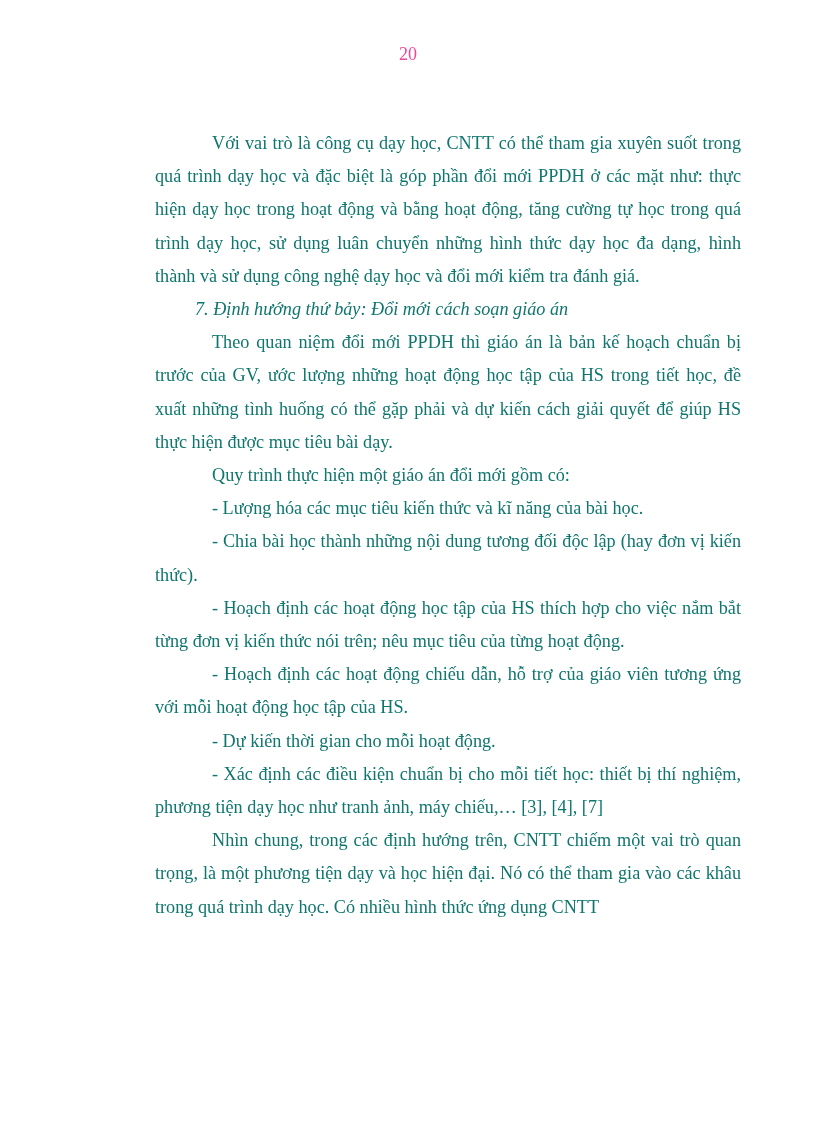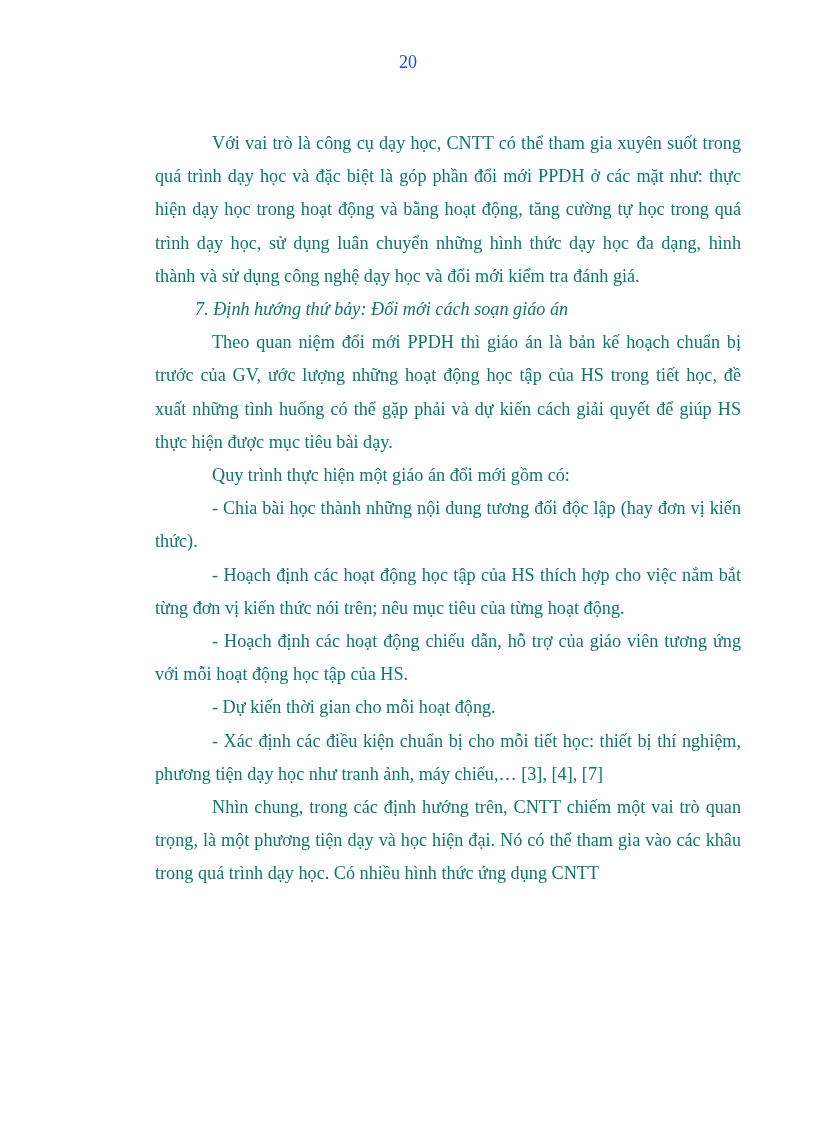--- a/index.html
+++ b/index.html
@@ -1,38 +1,39 @@
 <!DOCTYPE html>
 <html><head>
 <meta charset="utf-8">
 <style>
   html, body { margin: 0; padding: 0; background: #ffffff; }
   body { width: 816px; height: 1123px; position: relative; overflow: hidden; }
   .page-number {
-    position: absolute; top: 52px; left: 0; width: 816px; text-align: center;
-    font-family: "Liberation Serif", serif; font-size: 18px; color: #1d4ed8;
+    position: absolute; top: 44px; left: 0; width: 816px; text-align: center;
+    font-family: "Liberation Serif", serif; font-size: 18px; color: #ec4899;
   }
   .content {
     position: absolute; top: 127px; left: 155px; width: 586px;
     font-family: "Liberation Serif", serif; font-size: 18.2px; color: #0f766e;
     line-height: 33.2px;
   }
   .para { margin: 0; text-align: justify; text-indent: 57px; }
   .heading { margin: 0; text-indent: 40px; font-style: italic; font-family: Liberation Serif, serif; }
   .list-item { margin: 0; text-align: justify; text-indent: 57px; }
 </style>
 </head>
 <body>
 
 <div class="page-number">20</div>
 
 <div class="content">
   <p class="para">Với vai trò là công cụ dạy học, CNTT có thể tham gia xuyên suốt trong quá trình dạy học và đặc biệt là góp phần đổi mới PPDH ở các mặt như: thực hiện dạy học trong hoạt động và bằng hoạt động, tăng cường tự học trong quá trình dạy học, sử dụng luân chuyển những hình thức dạy học đa dạng, hình thành và sử dụng công nghệ dạy học và đổi mới kiểm tra đánh giá.</p>
   <p class="heading">7. Định hướng thứ bảy: Đổi mới cách soạn giáo án</p>
   <p class="para">Theo quan niệm đổi mới PPDH thì giáo án là bản kế hoạch chuẩn bị trước của GV, ước lượng những hoạt động học tập của HS trong tiết học, đề xuất những tình huống có thể gặp phải và dự kiến cách giải quyết để giúp HS thực hiện được mục tiêu bài dạy.</p>
   <p class="para">Quy trình thực hiện một giáo án đổi mới gồm có:</p>
+  <p class="list-item">- Lượng hóa các mục tiêu kiến thức và kĩ năng của bài học.</p>
   <p class="list-item">- Chia bài học thành những nội dung tương đối độc lập (hay đơn vị kiến thức).</p>
   <p class="list-item">- Hoạch định các hoạt động học tập của HS thích hợp cho việc nắm bắt từng đơn vị kiến thức nói trên; nêu mục tiêu của từng hoạt động.</p>
   <p class="list-item">- Hoạch định các hoạt động chiếu dẫn, hỗ trợ của giáo viên tương ứng với mỗi hoạt động học tập của HS.</p>
   <p class="list-item">- Dự kiến thời gian cho mỗi hoạt động.</p>
   <p class="list-item">- Xác định các điều kiện chuẩn bị cho mỗi tiết học: thiết bị thí nghiệm, phương tiện dạy học như tranh ảnh, máy chiếu,… [3], [4], [7]</p>
   <p class="para">Nhìn chung, trong các định hướng trên, CNTT chiếm một vai trò quan trọng, là một phương tiện dạy và học hiện đại. Nó có thể tham gia vào các khâu trong quá trình dạy học. Có nhiều hình thức ứng dụng CNTT</p>
 </div>
 
 </body></html>

